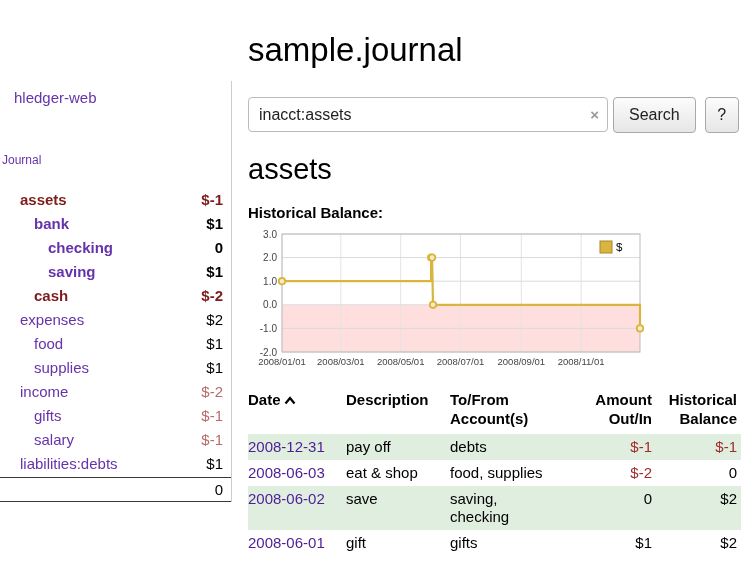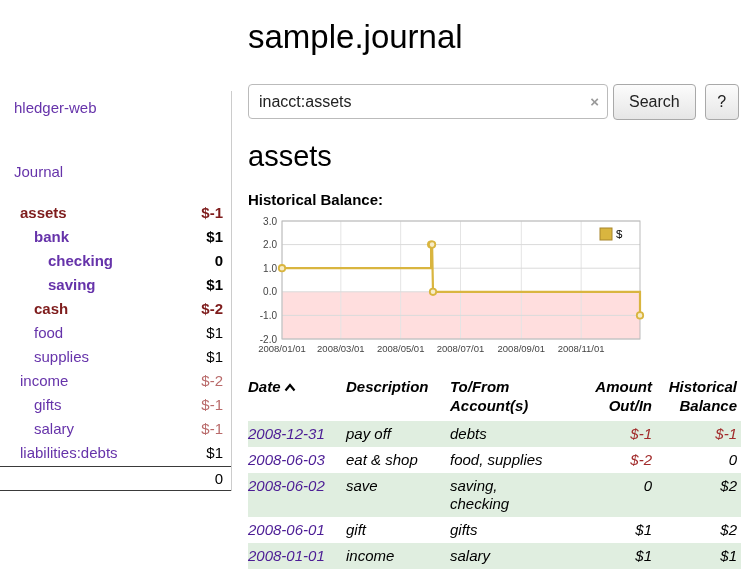--- a/index.html
+++ b/index.html
@@ -7,21 +7,21 @@
   body {
     font-family: "Liberation Sans", sans-serif;
     font-size: 15px; color: #000; overflow: hidden;
   }
   a { text-decoration: none; }
   .layout { display: flex; width: 742px; height: 582px; align-items: center; }
 
   
   .sidebar { width: 232px; flex-shrink: 0; border-right: 1px solid #ccc; padding-top: 8px; }
   .app-title { display: block; color: #6633aa; font-size: 15px; padding-left: 14px; }
-  .journal-link { display: block; color: #6633aa; font-size: 15px; padding-left: 14px; margin-top: 47px; }
+  .journal-link { display: block; color: #6633aa; font-size: 12px; padding-left: 2px; margin-top: 47px; }
   .acct-table { margin-top: 21px; }
   .acct-header { display: flex; justify-content: space-between; padding: 0 8px 5px 10px; border-bottom: 1px solid #3a3a3a; }
   .acct-row { display: flex; justify-content: space-between; align-items: baseline; padding: 3px 8px 3px 0; line-height: 18px; }
   .acct-name { color: #6633aa; }
   .acct-name.depth0 { padding-left: 20px; }
   .acct-name.depth1 { padding-left: 34px; }
   .acct-name.depth2 { padding-left: 48px; }
   .bold { font-weight: bold; }
   .name-neg { color: #7e1c1c; }
   .acct-bal { color: #000; }
@@ -45,21 +45,21 @@
     background: linear-gradient(#fcfcfc, #e6e6e6); cursor: pointer;
   }
   .search-btn { margin-left: 5px; padding: 0 15px; }
   .help-btn { margin-left: 9px; width: 34px; }
   h2 { font-size: 29px; font-weight: 400; margin-top: 20px; line-height: 33px; }
   .hist-label { font-weight: bold; margin: 18px 0 7px; }
   #chart-svg { display: block; }
   #chart-svg text { font-family: "Liberation Sans", sans-serif; }
 
   
-  table.journal { width: 100%; border-collapse: collapse; margin-top: 12px; table-layout: fixed; font-style: italic; }
+  table.journal { width: 100%; border-collapse: collapse; margin-top: 12px; table-layout: fixed; }
   table.journal th { text-align: left; vertical-align: top; font-size: 15px; line-height: 19px; padding: 0 10px 6px 0; }
   table.journal td { vertical-align: top; padding: 4px 10px 4px 0; line-height: 18px; }
   .col-date { width: 98px; }
   .col-desc { width: 104px; }
   .col-acct { width: 116px; }
   .col-amt  { width: 88px;  text-align: right !important; padding-right: 2px !important; }
   .col-bal  { width: 87px;  text-align: right !important; padding-right: 4px !important; }
   tr.alt { background: #e0eee0; }
   .date-link { color: #4c1d95; }
   .neg { color: #a22c2c; }
@@ -87,20 +87,24 @@
             <a href="#" class="acct-name depth2 bold">checking</a>
             <span class="acct-bal bold">0</span>
           </div>
           <div class="acct-row">
             <a href="#" class="acct-name depth2 bold">saving</a>
             <span class="acct-bal bold">$1</span>
           </div>
           <div class="acct-row">
             <a href="#" class="acct-name depth1 bold name-neg">cash</a>
             <span class="acct-bal bold bal-dark">$-2</span>
+          </div>
+          <div class="acct-row">
+            <a href="#" class="acct-name depth0">expenses</a>
+            <span class="acct-bal">$2</span>
           </div>
           <div class="acct-row">
             <a href="#" class="acct-name depth1">food</a>
             <span class="acct-bal">$1</span>
           </div>
           <div class="acct-row">
             <a href="#" class="acct-name depth1">supplies</a>
             <span class="acct-bal">$1</span>
           </div>
           <div class="acct-row">
@@ -223,24 +227,17 @@
             <td class="col-amt">0</td>
             <td class="col-bal">$2</td>
           </tr>
           <tr>
             <td class="col-date"><a href="#" class="date-link">2008-06-01</a></td>
             <td class="col-desc">gift</td>
             <td class="col-acct">gifts</td>
             <td class="col-amt">$1</td>
             <td class="col-bal">$2</td>
           </tr>
-          <tr class="alt">
-            <td class="col-date"><a href="#" class="date-link">2008-01-01</a></td>
-            <td class="col-desc">income</td>
-            <td class="col-acct">salary</td>
-            <td class="col-amt">$1</td>
-            <td class="col-bal">$1</td>
-          </tr>
         </tbody>
     </table>
   </main>
 
 </div>
 
 </body></html>

